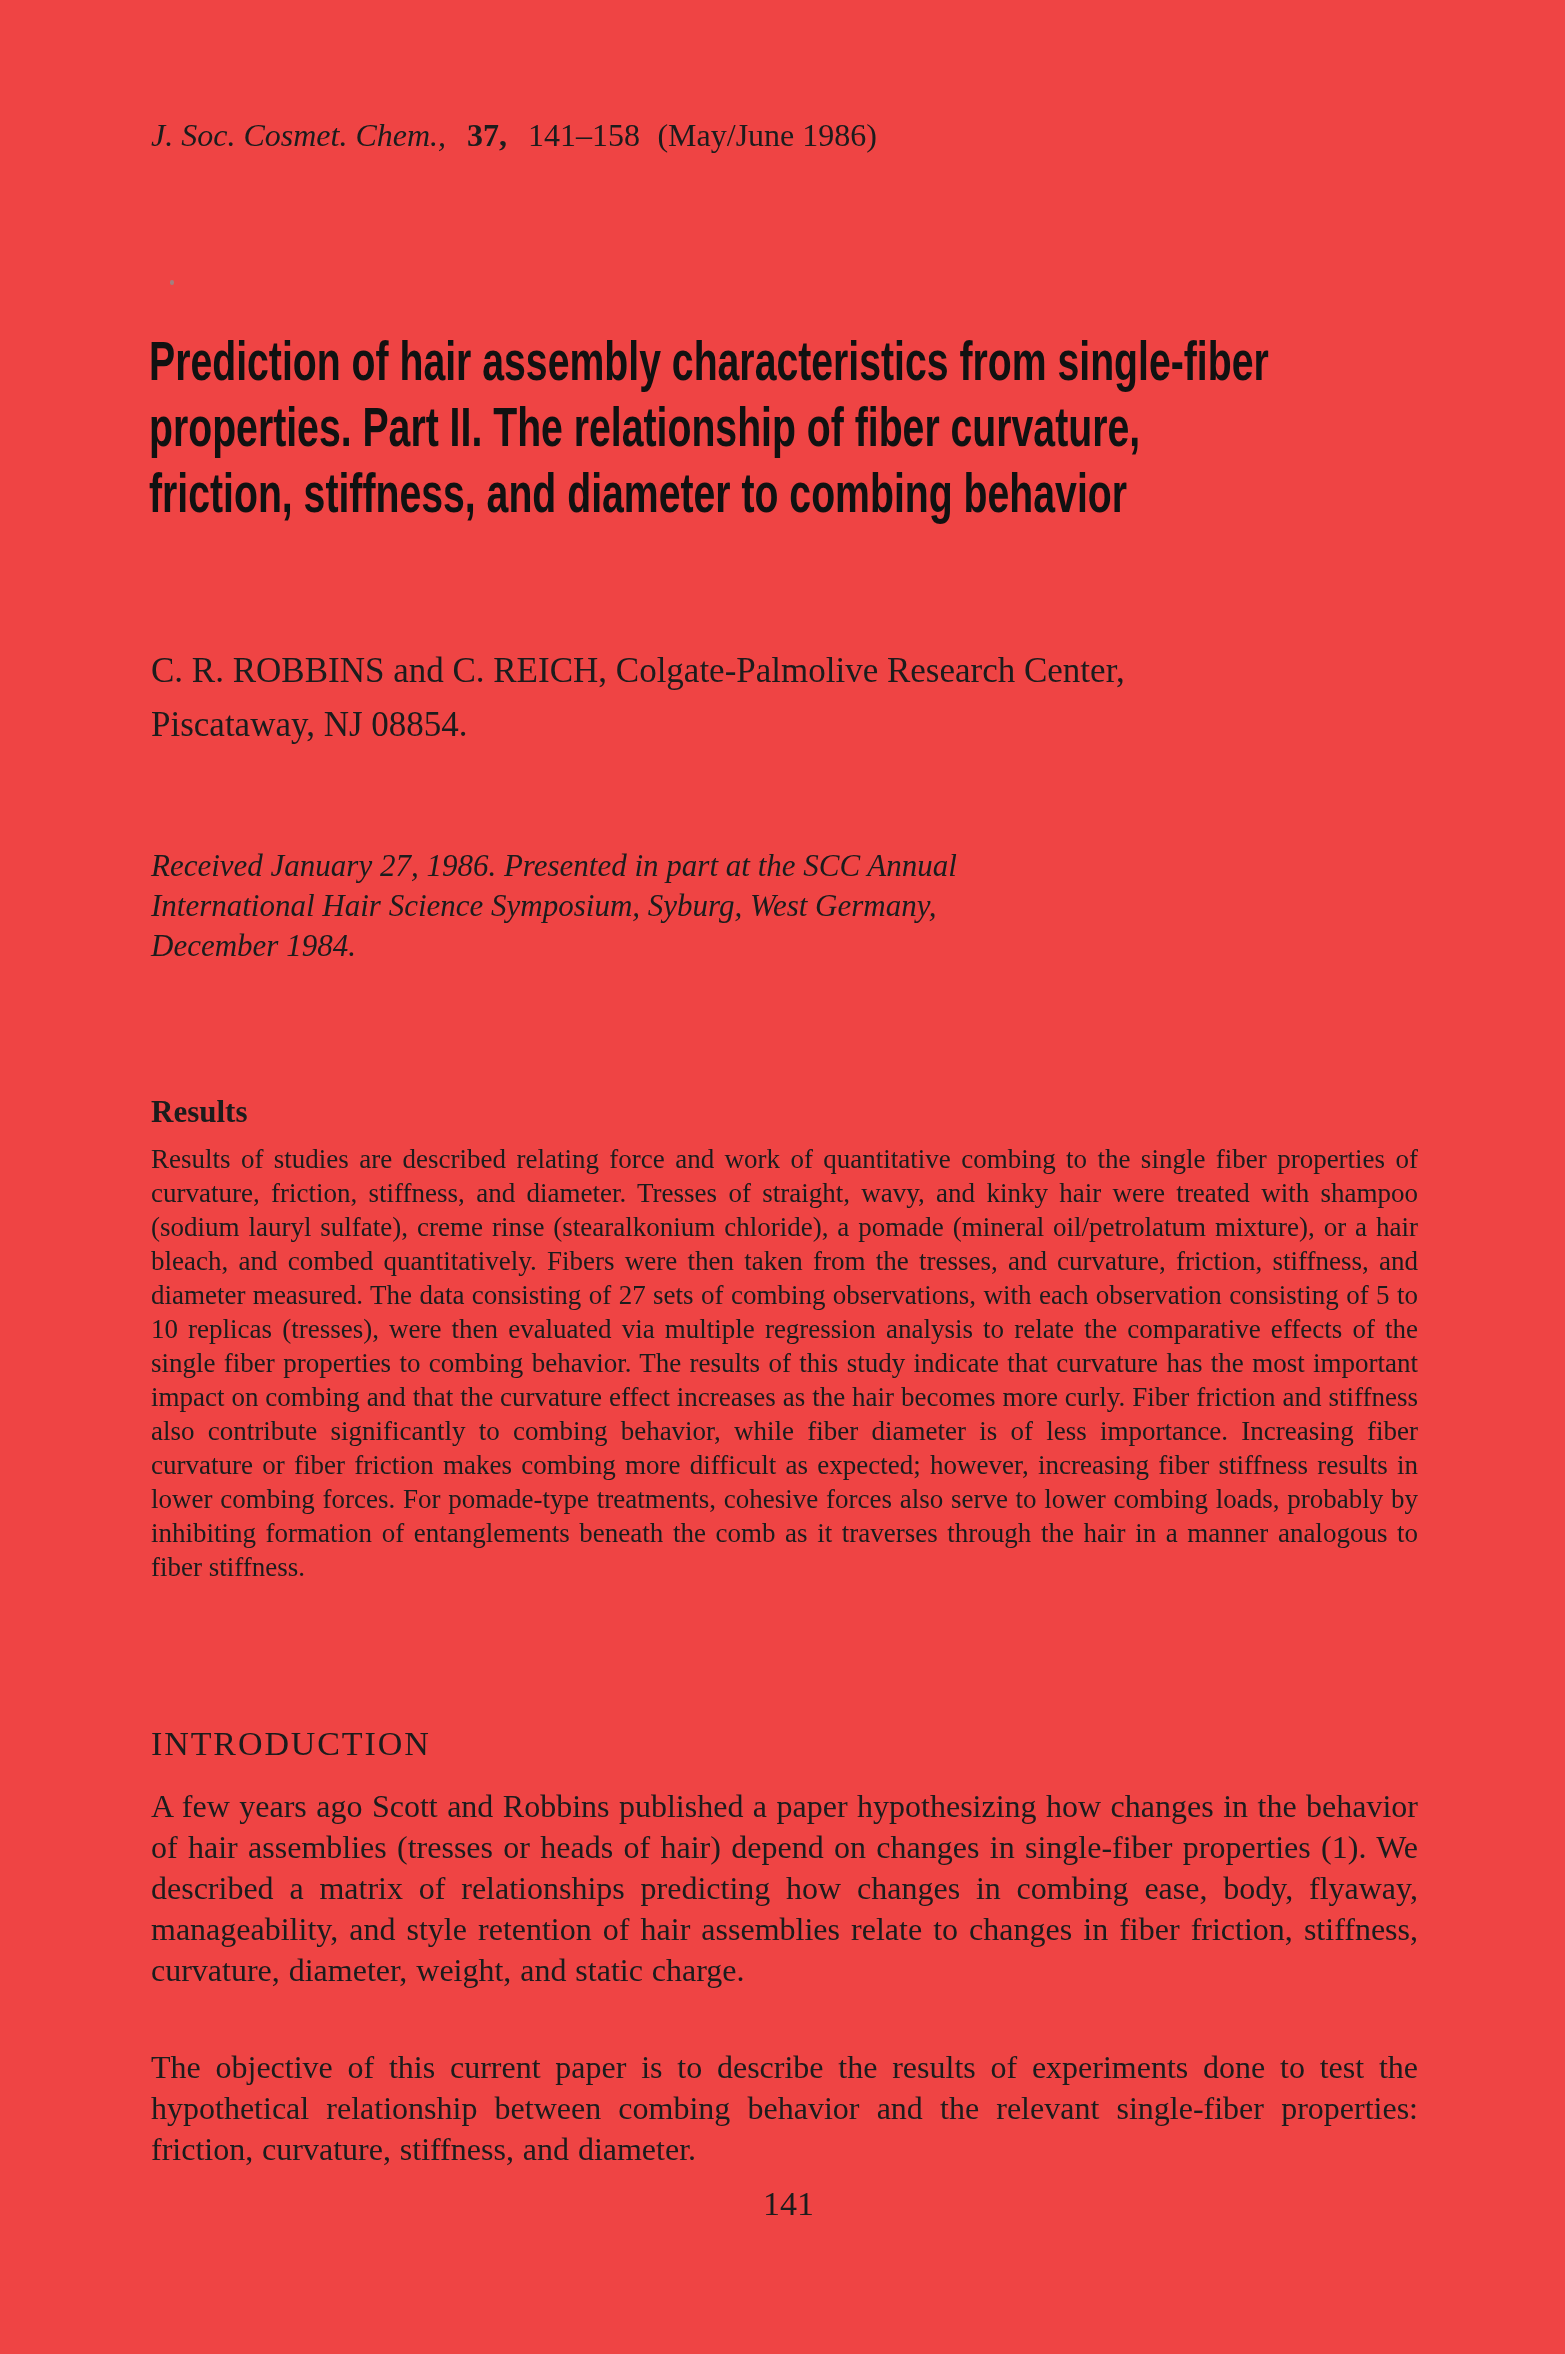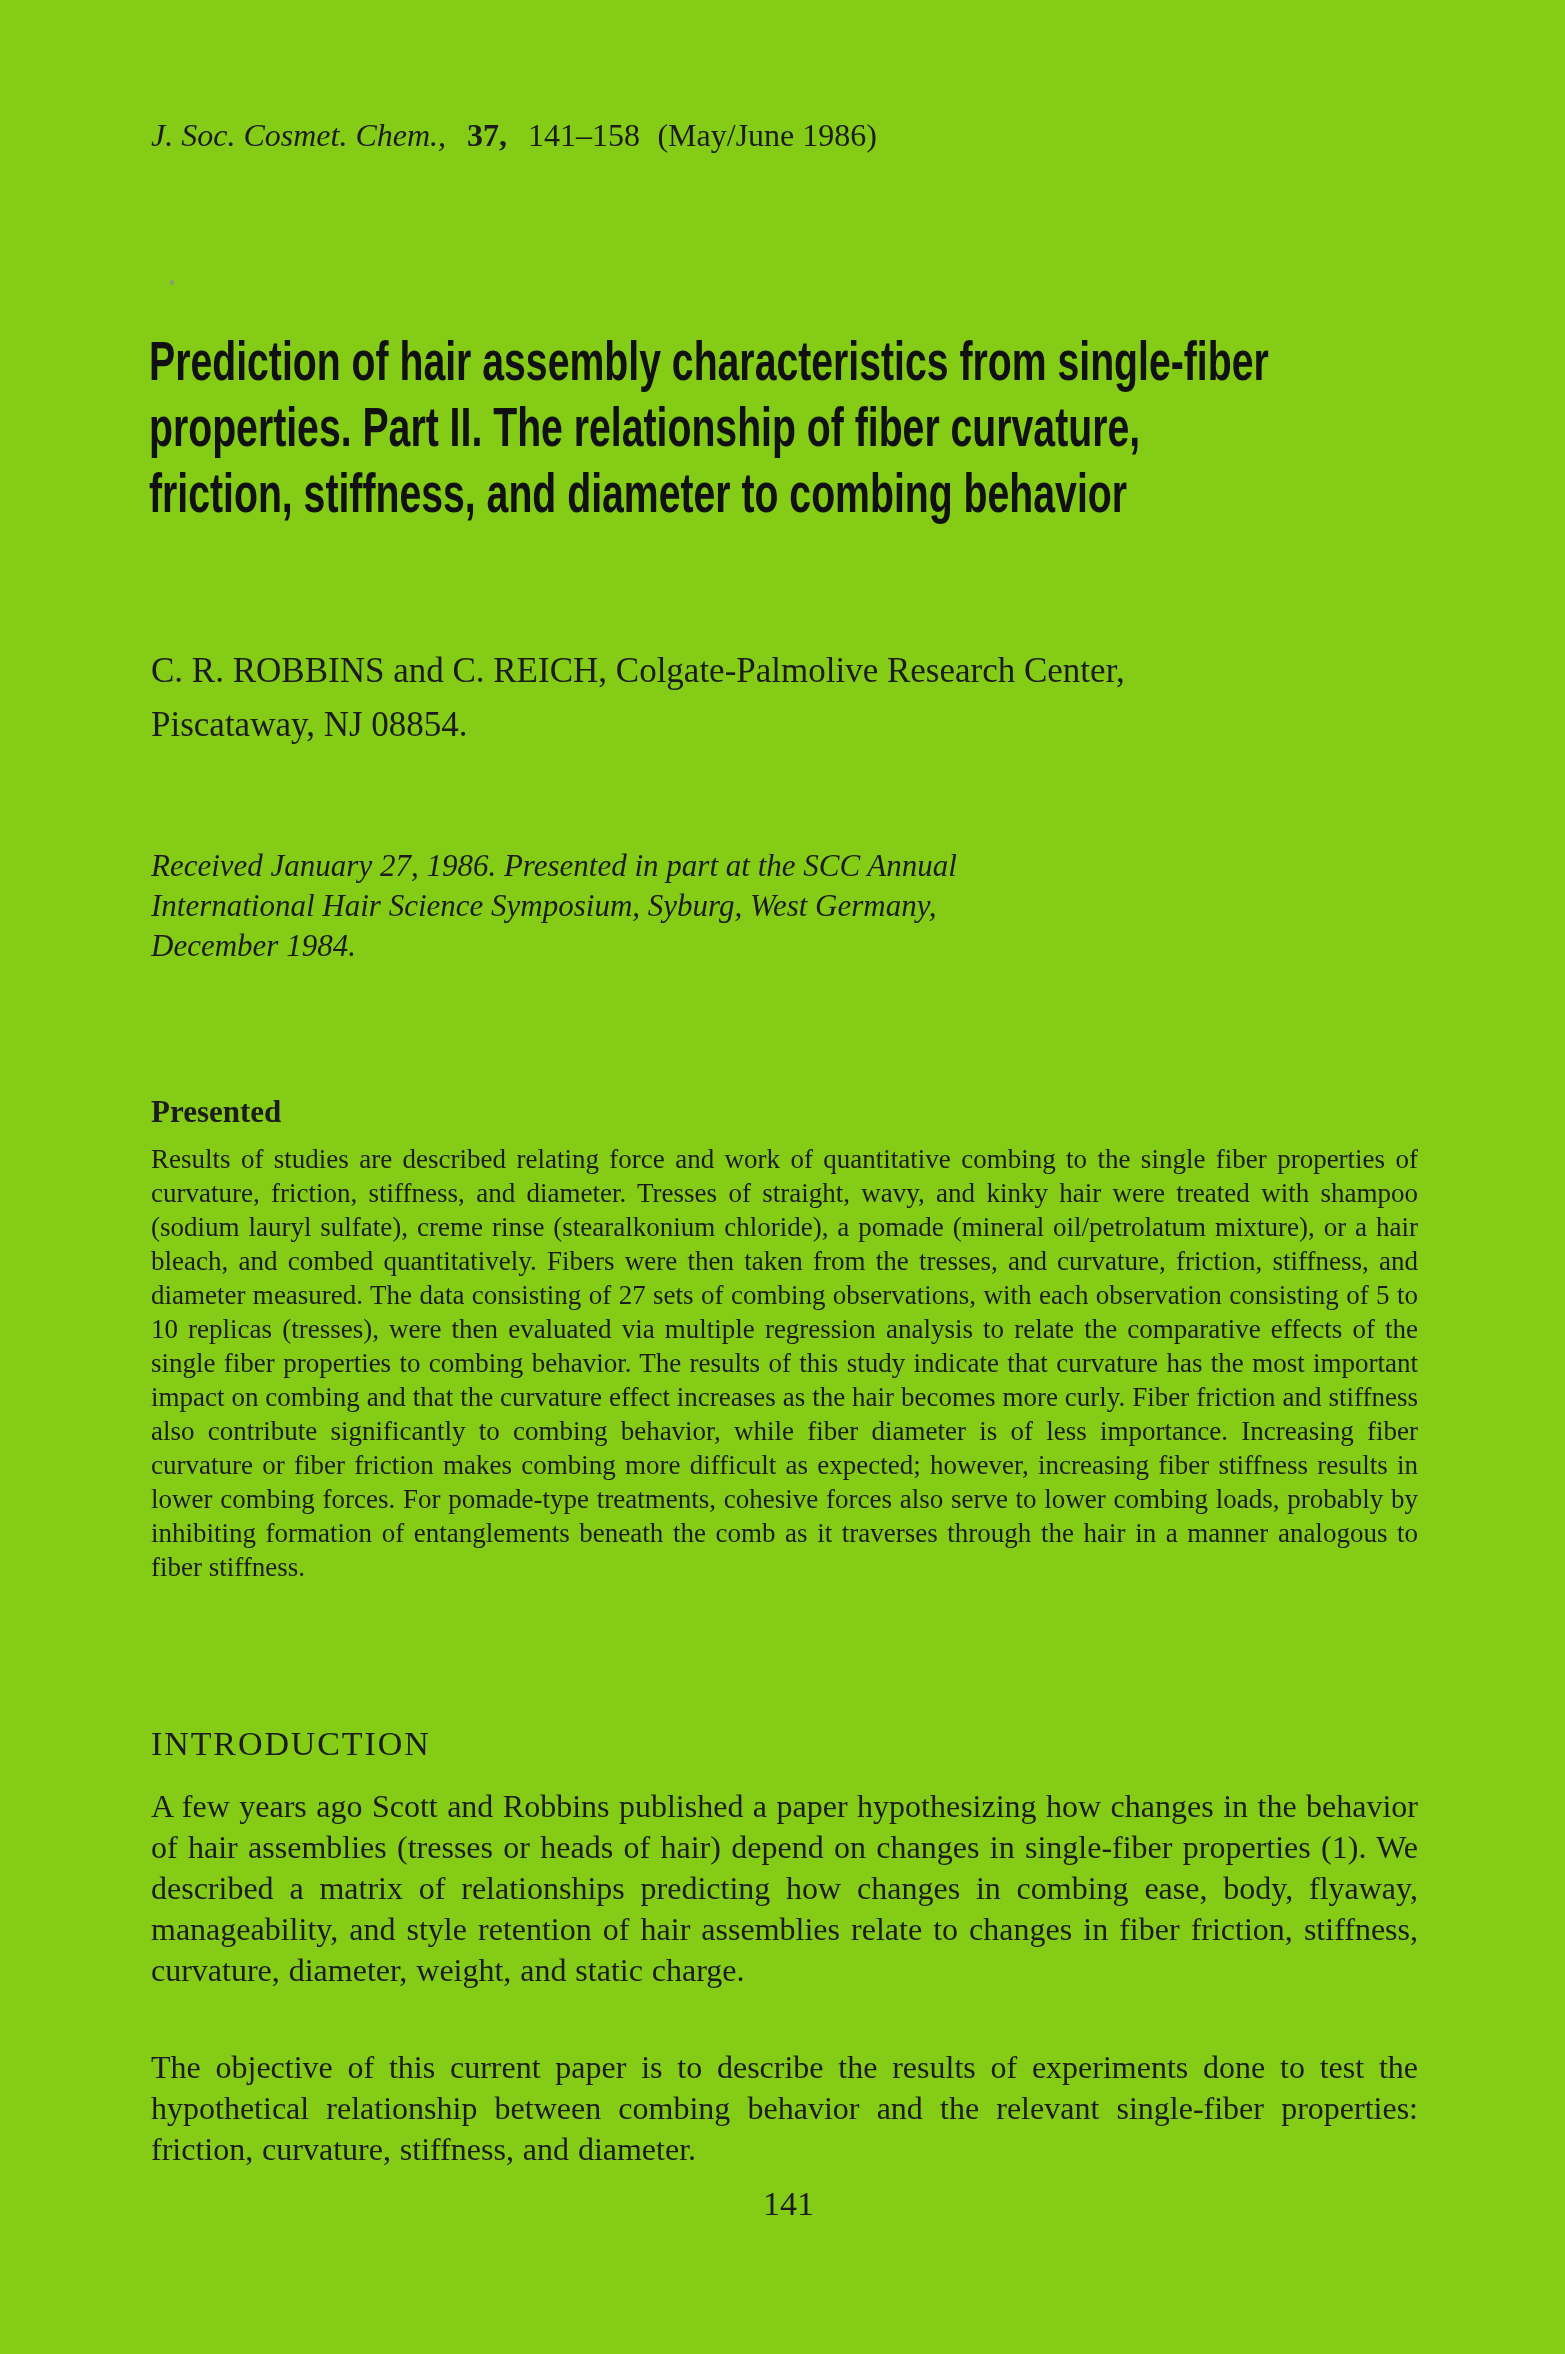--- a/index.html
+++ b/index.html
@@ -1,20 +1,20 @@
 <!DOCTYPE html>
 <html style="font-size:15px"><head>
 <meta charset="utf-8">
 <style>
   html,body { margin:0; padding:0; background:#e8e8e8; }
   .page {
     position:relative;
     width:1566px; height:2355px;
     margin:0 auto;
-    background:#84cc16;
+    background:#ef4444;
     color:#1c1c1c;
     font-family:"Liberation Serif", serif;
     overflow:hidden;
   }
   .abs { position:absolute; }
 
   
   .journal-header {
     left:151px; top:117px; width:1267px;
     font-size:32px; white-space:nowrap;
@@ -114,21 +114,21 @@
     </div>
     <div class="line authors-affil">Piscataway, NJ 08854.</div>
   </div>
 
   <div class="abs received-block">
     <div class="line">Received January 27, 1986. Presented in part at the SCC Annual</div>
     <div class="line">International Hair Science Symposium, Syburg, West Germany,</div>
     <div class="line">December 1984.</div>
   </div>
 
-  <div class="abs synopsis-heading">Presented</div>
+  <div class="abs synopsis-heading">Results</div>
   <div class="abs synopsis-body">Results of studies are described relating force and work of quantitative combing to the single fiber properties of curvature, friction, stiffness, and diameter. Tresses of straight, wavy, and kinky hair were treated with shampoo (sodium lauryl sulfate), creme rinse (stearalkonium chloride), a pomade (mineral oil/petrolatum mixture), or a hair bleach, and combed quantitatively. Fibers were then taken from the tresses, and curvature, friction, stiffness, and diameter measured. The data consisting of 27 sets of combing observations, with each observation consisting of 5 to 10 replicas (tresses), were then evaluated via multiple regression analysis to relate the comparative effects of the single fiber properties to combing behavior. The results of this study indicate that curvature has the most important impact on combing and that the curvature effect increases as the hair becomes more curly. Fiber friction and stiffness also contribute significantly to combing behavior, while fiber diameter is of less importance. Increasing fiber curvature or fiber friction makes combing more difficult as expected; however, increasing fiber stiffness results in lower combing forces. For pomade-type treatments, cohesive forces also serve to lower combing loads, probably by inhibiting formation of entanglements beneath the comb as it traverses through the hair in a manner analogous to fiber stiffness.</div>
 
   <div class="abs intro-heading">INTRODUCTION</div>
   <div class="abs intro-p1">A few years ago Scott and Robbins published a paper hypothesizing how changes in the behavior of hair assemblies (tresses or heads of hair) depend on changes in single-fiber properties (1). We described a matrix of relationships predicting how changes in combing ease, body, flyaway, manageability, and style retention of hair assemblies relate to changes in fiber friction, stiffness, curvature, diameter, weight, and static charge.</div>
   <div class="abs intro-p2">The objective of this current paper is to describe the results of experiments done to test the hypothetical relationship between combing behavior and the relevant single-fiber properties: friction, curvature, stiffness, and diameter.</div>
 
   <div class="abs page-number">141</div>
 
 </div>
 

